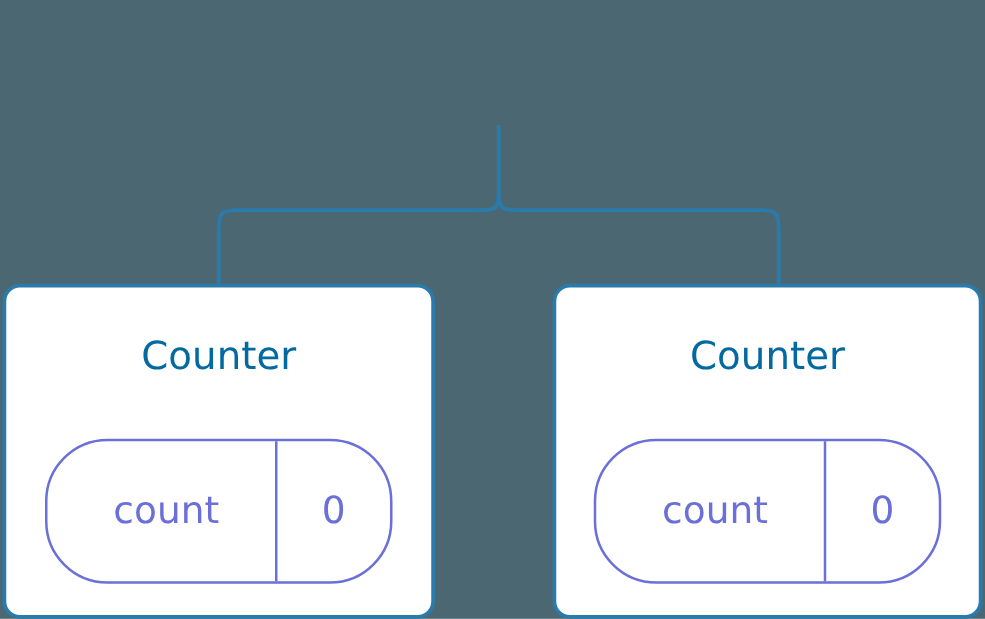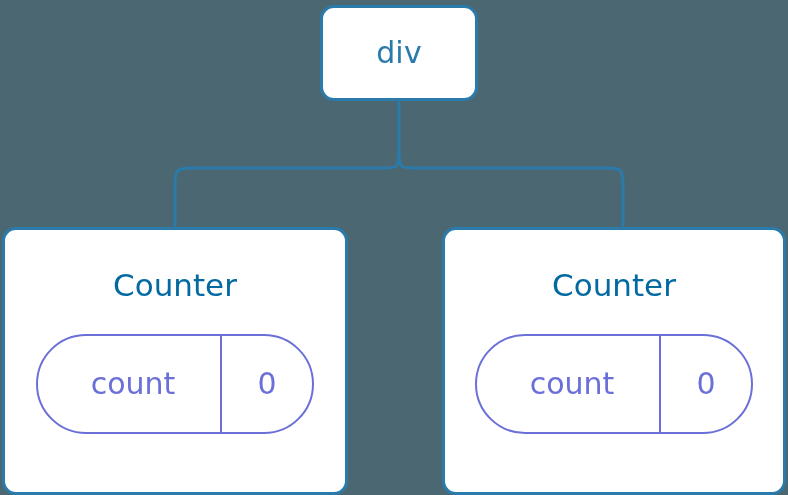--- a/index.html
+++ b/index.html
@@ -73,24 +73,25 @@
     line-height: 1;
     margin-bottom: 33px;
   }
 
   
   .pill {
     position: relative;
     box-sizing: border-box;
     display: flex;
     align-items: stretch;
-    height: 100px;
+    height: 116px;
     border: 2px solid #6b6fd8;
     border-radius: 50px;
     background: #ffffff;
+    margin-top: 17px;
   }
   .pill-key,
   .pill-value {
     display: flex;
     align-items: center;
     justify-content: center;
     color: #6b6fd8;
     font-size: 30px;
     line-height: 1;
   }
@@ -114,23 +115,20 @@
 
   <svg id="connectors" viewBox="0 0 788 495" width="788" height="495" fill="none" xmlns="http://www.w3.org/2000/svg">
 
     <path d="M 399 100 L 399 152" stroke="#2a7bab" stroke-width="3" stroke-linecap="butt"></path>
 
     <path d="M 399 152 C 399 168 397 168 383 168 L 191 168 C 177 168 175 170 175 184 L 175 227" stroke="#2a7bab" stroke-width="3" stroke-linecap="butt"></path>
 
     <path d="M 399 152 C 399 168 401 168 415 168 L 607 168 C 621 168 623 170 623 184 L 623 227" stroke="#2a7bab" stroke-width="3" stroke-linecap="butt"></path>
   </svg>
 
-  <div class="node node-root">
-    <span class="node-title">div</span>
-  </div>
 
   <div class="node node-child node-child-left">
     <span class="node-title">Counter</span>
     <div class="pill">
       <span class="pill-key">count</span>
       <span class="pill-divider"></span>
       <span class="pill-value">0</span>
     </div>
   </div>
 

